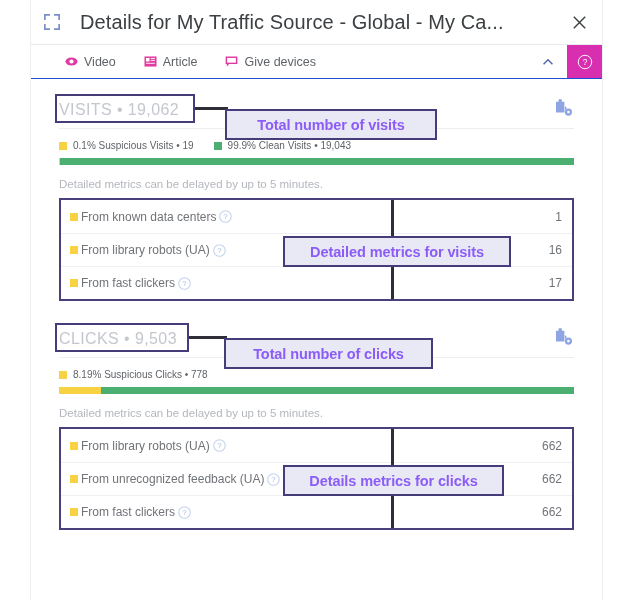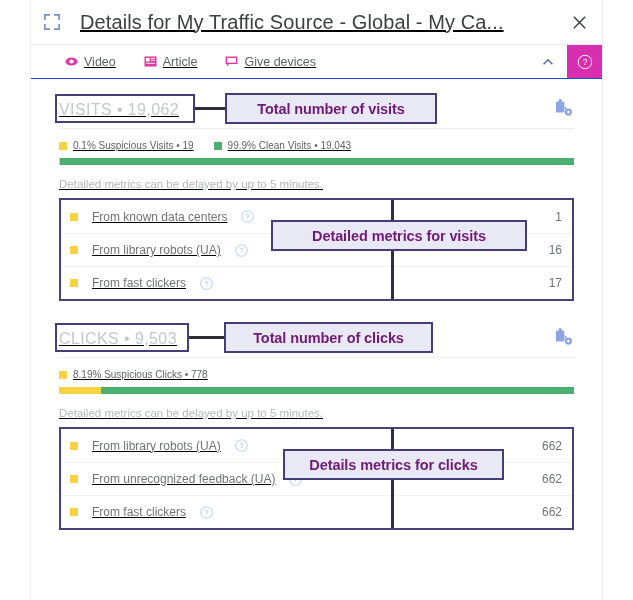--- a/index.html
+++ b/index.html
@@ -22,21 +22,20 @@
   
   .modal {
     position: absolute;
     left: 30px;
     top: 0;
     width: 573px;
     height: 600px;
     background: #ffffff;
     border-left: 1px solid #eceef2;
     border-right: 1px solid #eceef2;
-    text-decoration: underline;
   }
 
   
   .titlebar {
     position: relative;
     height: 44px;
     display: flex;
     align-items: center;
     background: #ffffff;
   }
@@ -199,21 +198,21 @@
     position: relative;
     height: 33px;
     display: flex;
     align-items: center;
   }
   .mrow + .mrow { border-top: 1px solid #f0f1f4; }
 
   .mlabel {
     display: flex;
     align-items: center;
-    gap: 14px;
+    gap: 3px;
     padding-left: 9px;
     font-size: 12px;
     color: #707378;
     white-space: nowrap;
   }
 
   .qmark { width: 13px; height: 13px; display:block; cursor: pointer; }
 
   .mvalue {
     position: absolute;
@@ -234,29 +233,30 @@
     width: 2.5px;
     background: #2e2e38;
     z-index: 2;
   }
 
   
   .anno {
     position: absolute;
     background: #e9e9f6;
     border: 2.5px solid #463c79;
-    color: #701a75;
+    color: #8b5cf6;
     font-weight: bold;
     font-size: 14.5px;
     display: flex;
     align-items: center;
     justify-content: center;
     white-space: nowrap;
     z-index: 5;
     letter-spacing: -0.1px;
+    margin-top: 16px;
   }
 
   .anno-box-outline {
     position: absolute;
     border: 2.5px solid #463c79;
     background: transparent;
     z-index: 4;
   }
 
   .anno-connector {
@@ -421,21 +421,21 @@
               <span class="qmark">
                 <svg viewBox="0 0 14 14" width="13" height="13">
                   <circle cx="7" cy="7" r="6.2" fill="none" stroke="#c5d3ef" stroke-width="1.2"></circle>
                   <text x="7" y="10.2" font-size="8.4" fill="#a8bbe0" text-anchor="middle" font-family="Liberation Sans, sans-serif">?</text>
                 </svg>
               </span>
             </span>
             <span class="mvalue">17</span>
           </div>
 
-          <div class="anno" style="left:210px; top:20px; width:256px; height:31px;">Detailed metrics for visits</div>
+          <div class="anno" style="left:222px; top:20px; width:228px; height:31px;">Detailed metrics for visits</div>
         </div>
       </div>
 
       <div class="section clicks">
 
         <div class="sec-head">
           <span class="sec-title">CLICKS • 9,503</span>
           <span class="gear-copy-icon">
             <svg viewBox="0 0 22 22" width="22" height="22">
               <g fill="#8fa5e3">

